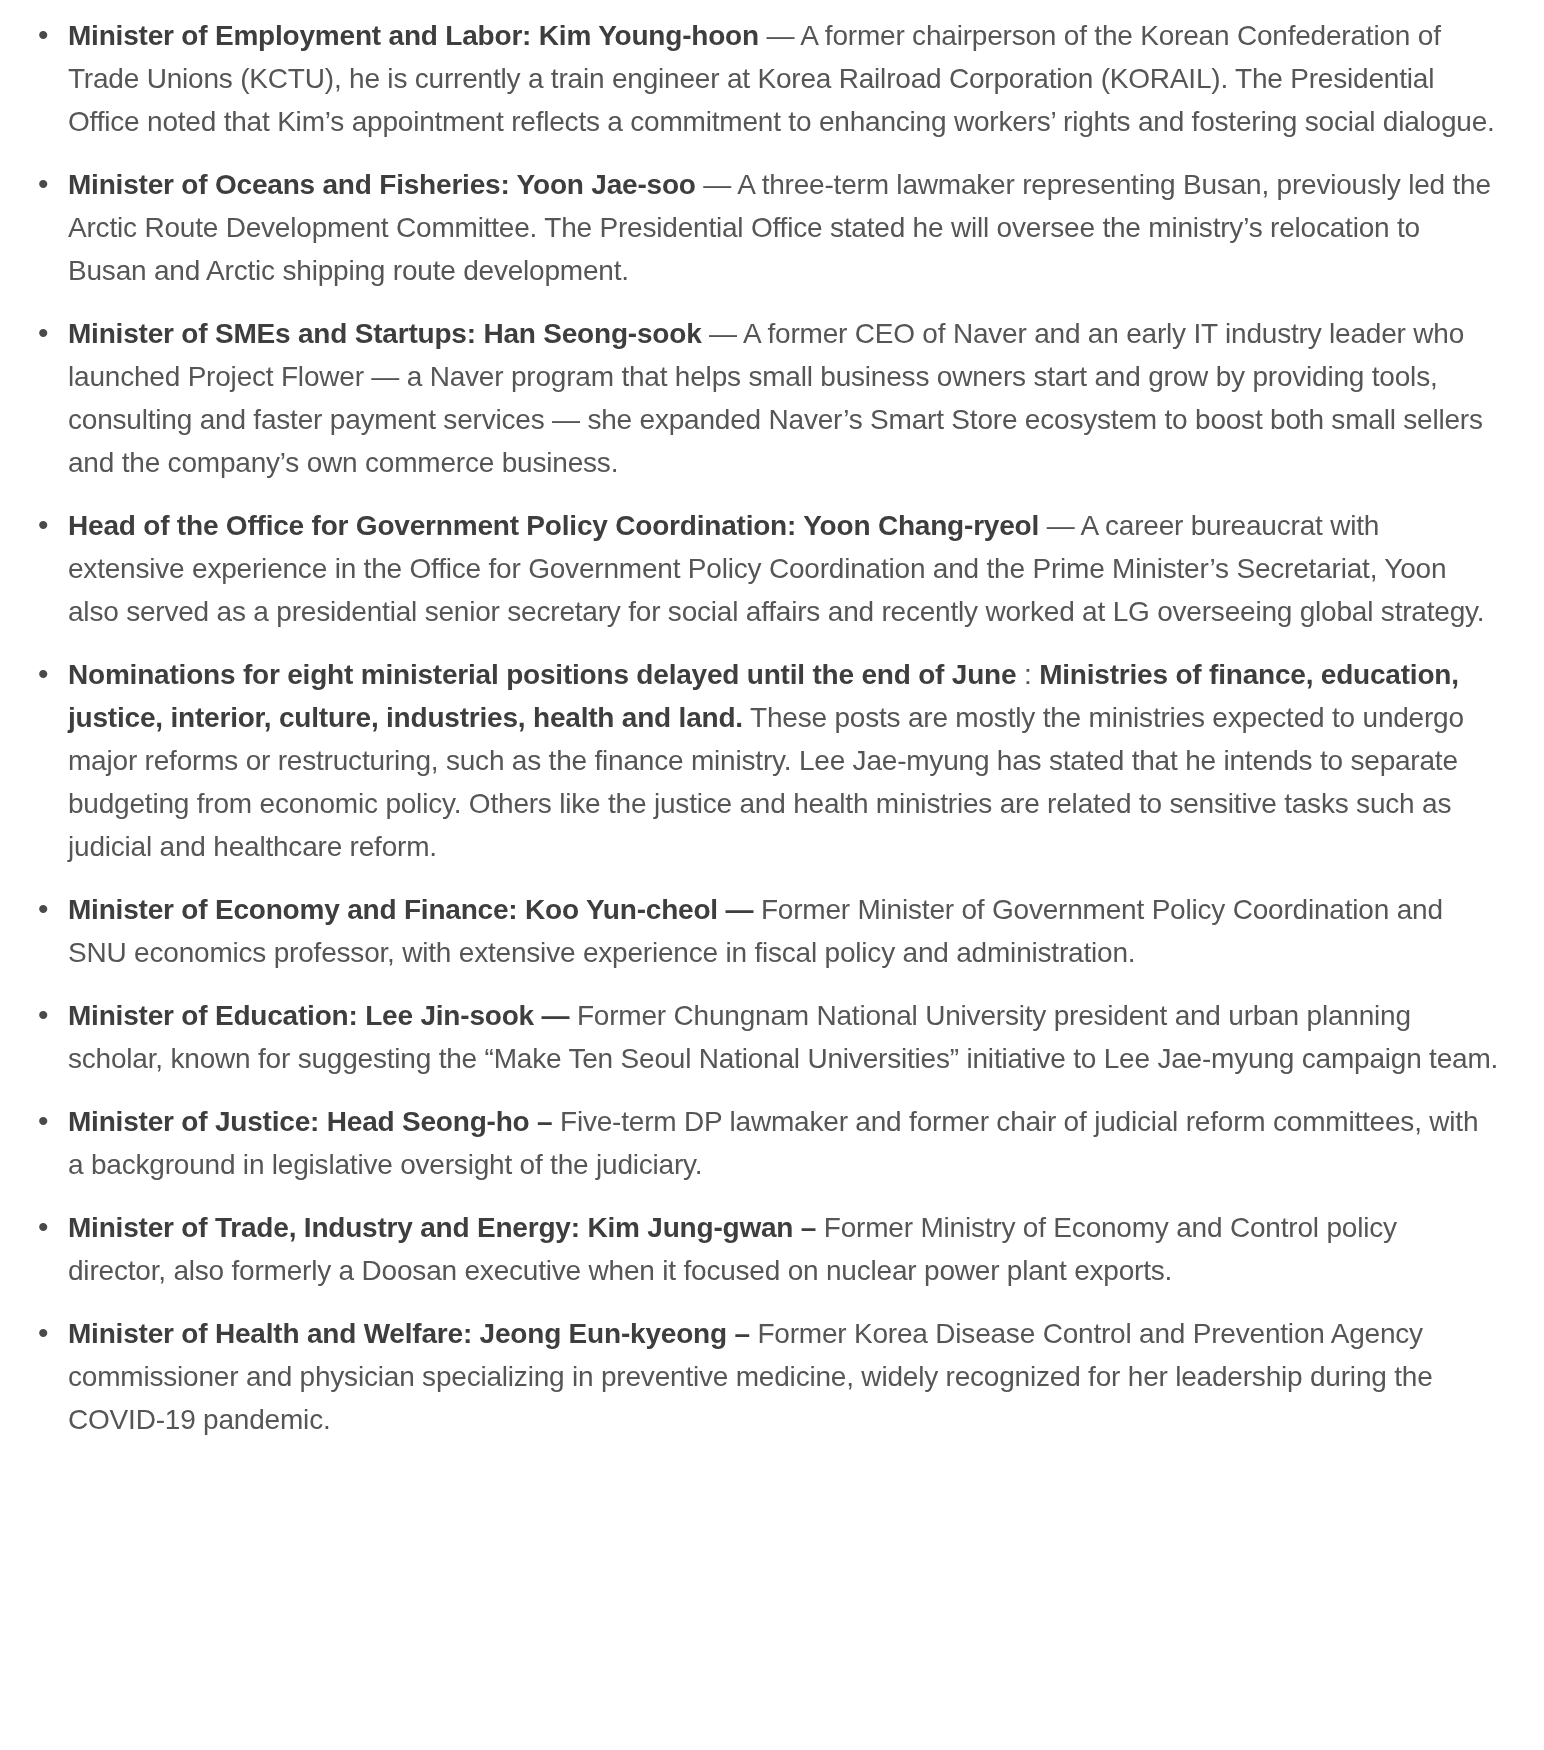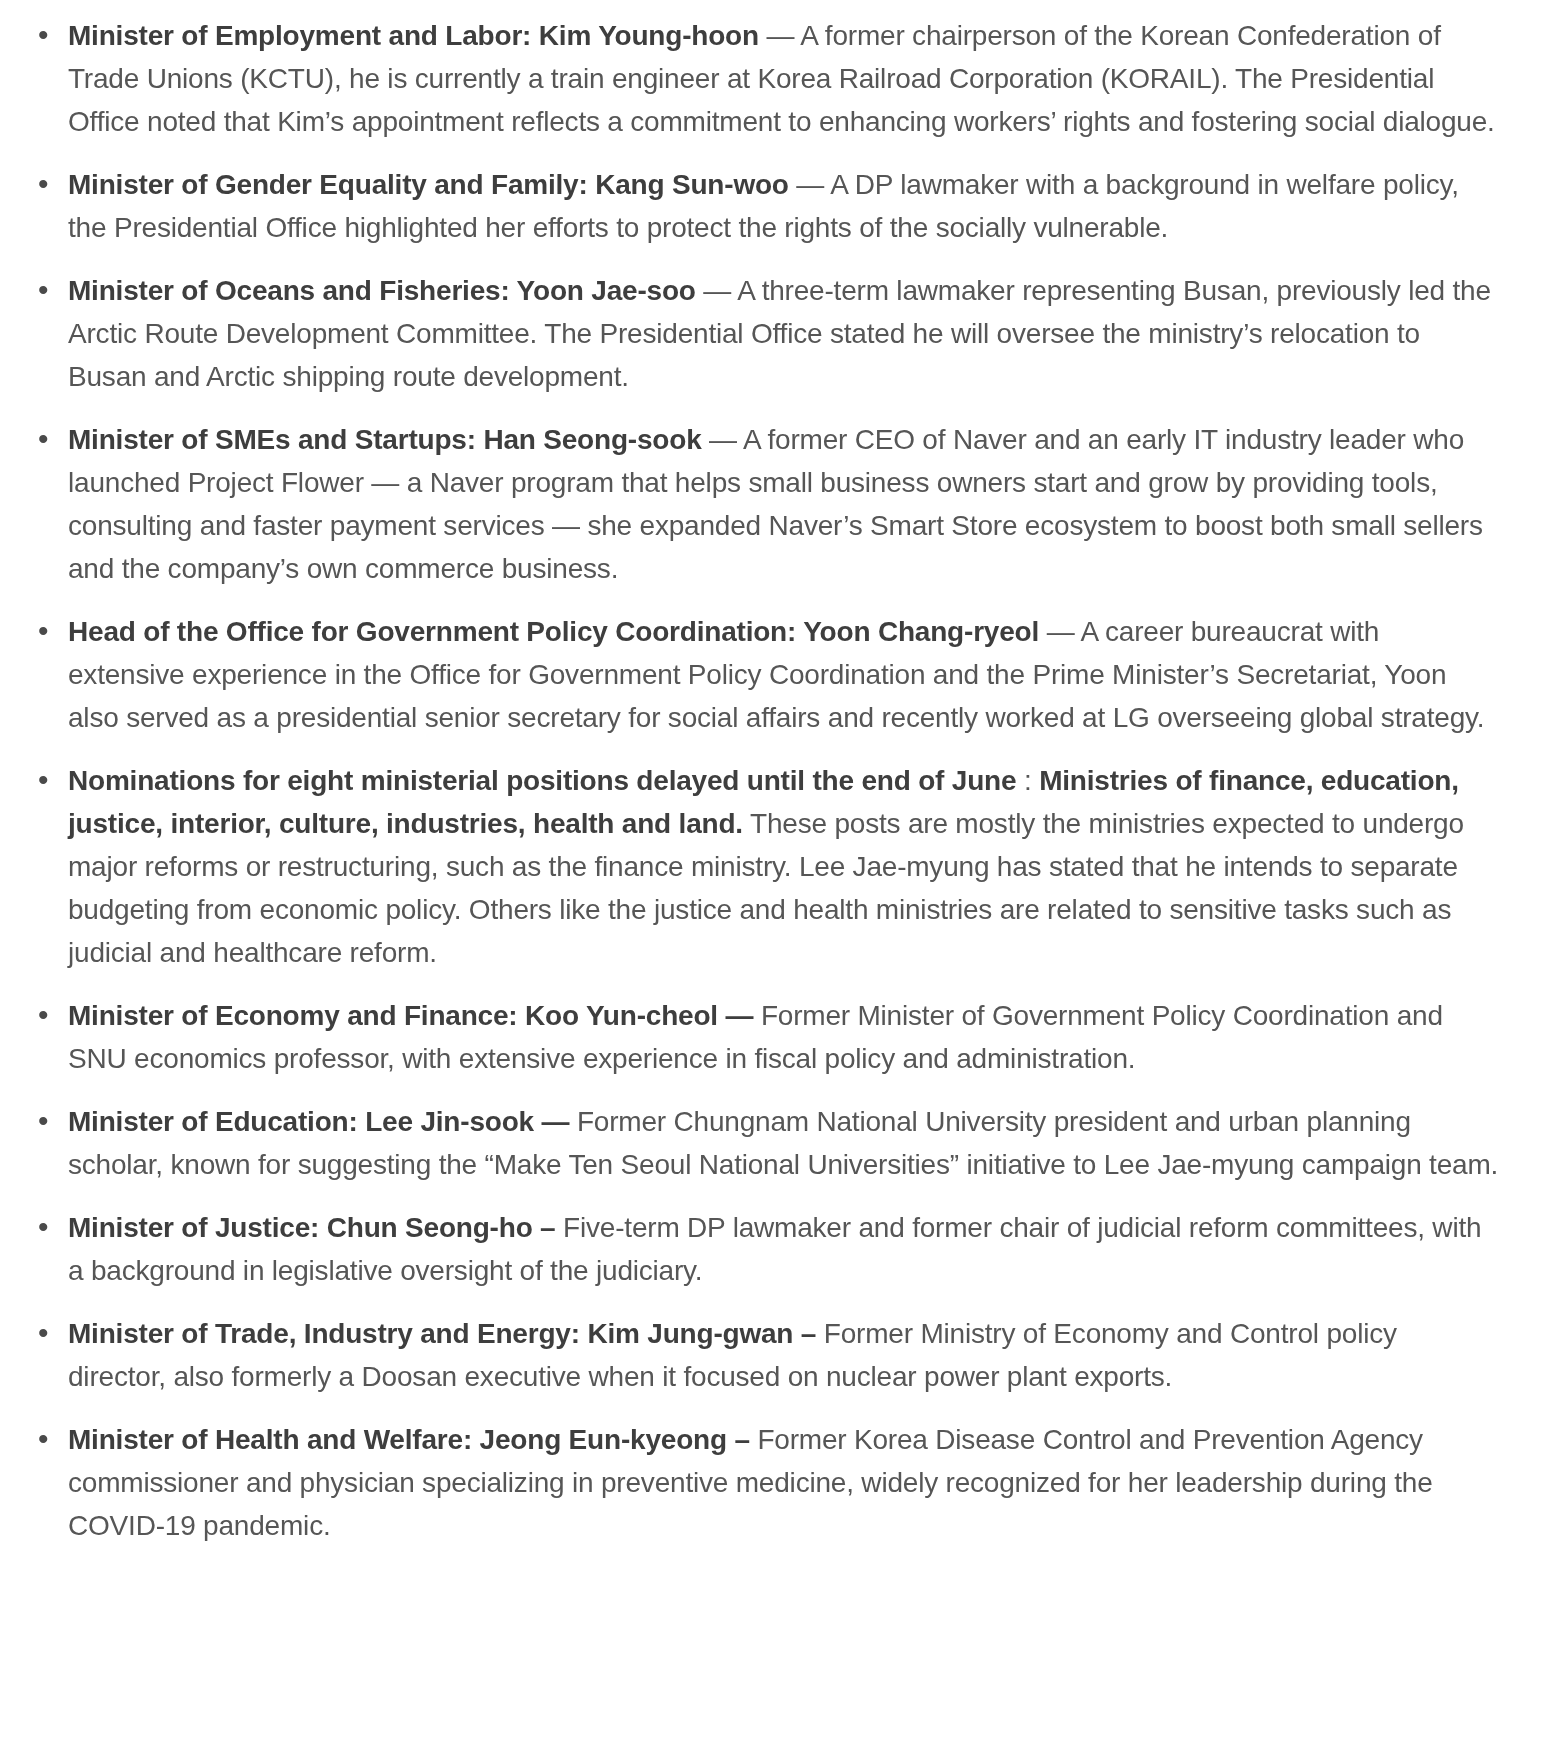--- a/index.html
+++ b/index.html
@@ -42,24 +42,23 @@
     font-weight: 700;
     color: #3e3e3e;
   }
 </style>
 </head>
 <body>
 
 <div class="doc">
   <ul class="minister-list">
       <li><span class="seg bold">Minister of Employment and Labor: Kim Young-hoon</span><span class="seg"> — A former chairperson of the Korean Confederation of Trade Unions (KCTU), he is currently a train engineer at Korea Railroad Corporation (KORAIL). The Presidential Office noted that Kim’s appointment reflects a commitment to enhancing workers’ rights and fostering social dialogue.</span></li>
-      <li><span class="seg bold">Minister of Gender Equality and Family: Kang Sun-woo</span><span class="seg"> — A DP lawmaker with a background in welfare policy, the Presidential Office highlighted her efforts to protect the rights of the socially vulnerable.</span></li>
       <li><span class="seg bold">Minister of Oceans and Fisheries: Yoon Jae-soo</span><span class="seg"> — A three-term lawmaker representing Busan, previously led the Arctic Route Development Committee. The Presidential Office stated he will oversee the ministry’s relocation to Busan and Arctic shipping route development.</span></li>
       <li><span class="seg bold">Minister of SMEs and Startups: Han Seong-sook</span><span class="seg"> — A former CEO of Naver and an early IT industry leader who launched Project Flower — a Naver program that helps small business owners start and grow by providing tools, consulting and faster payment services — she expanded Naver’s Smart Store ecosystem to boost both small sellers and the company’s own commerce business.</span></li>
       <li><span class="seg bold">Head of the Office for Government Policy Coordination: Yoon Chang-ryeol</span><span class="seg"> — A career bureaucrat with extensive experience in the Office for Government Policy Coordination and the Prime Minister’s Secretariat, Yoon also served as a presidential senior secretary for social affairs and recently worked at LG overseeing global strategy.</span></li>
       <li><span class="seg bold">Nominations for eight ministerial positions delayed until the end of June</span><span class="seg"> : </span><span class="seg bold">Ministries of finance, education, justice, interior, culture, industries, health and land.</span><span class="seg"> These posts are mostly the ministries expected to undergo major reforms or restructuring, such as the finance ministry. Lee Jae-myung has stated that he intends to separate budgeting from economic policy. Others like the justice and health ministries are related to sensitive tasks such as judicial and healthcare reform.</span></li>
       <li><span class="seg bold">Minister of Economy and Finance: Koo Yun-cheol —</span><span class="seg"> Former Minister of Government Policy Coordination and SNU economics professor, with extensive experience in fiscal policy and administration.</span></li>
       <li><span class="seg bold">Minister of Education: Lee Jin-sook —</span><span class="seg"> Former Chungnam National University president and urban planning scholar, known for suggesting the “Make Ten Seoul National Universities” initiative to Lee Jae-myung campaign team.</span></li>
-      <li><span class="seg bold">Minister of Justice: Chun Seong-ho –</span><span class="seg"> Five-term DP lawmaker and former chair of judicial reform committees, with a background in legislative oversight of the judiciary.</span></li>
+      <li><span class="seg bold">Minister of Justice: Head Seong-ho –</span><span class="seg"> Five-term DP lawmaker and former chair of judicial reform committees, with a background in legislative oversight of the judiciary.</span></li>
       <li><span class="seg bold">Minister of Trade, Industry and Energy: Kim Jung-gwan –</span><span class="seg"> Former Ministry of Economy and Control policy director, also formerly a Doosan executive when it focused on nuclear power plant exports.</span></li>
       <li><span class="seg bold">Minister of Health and Welfare: Jeong Eun-kyeong –</span><span class="seg"> Former Korea Disease Control and Prevention Agency commissioner and physician specializing in preventive medicine, widely recognized for her leadership during the COVID-19 pandemic.</span></li>
     </ul>
 </div>
 
 </body></html>

